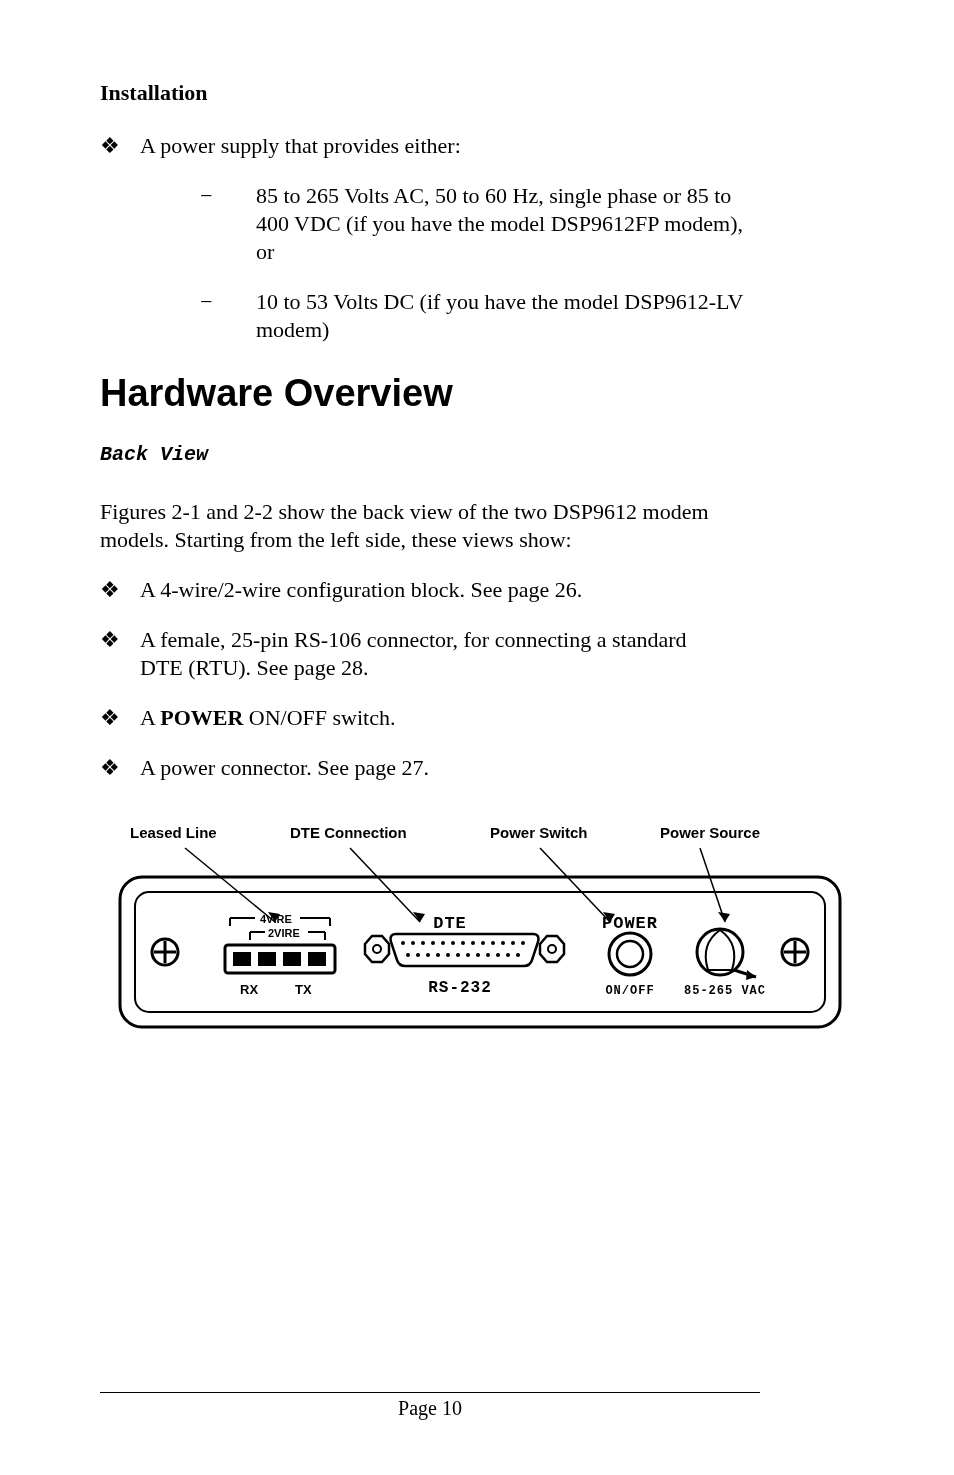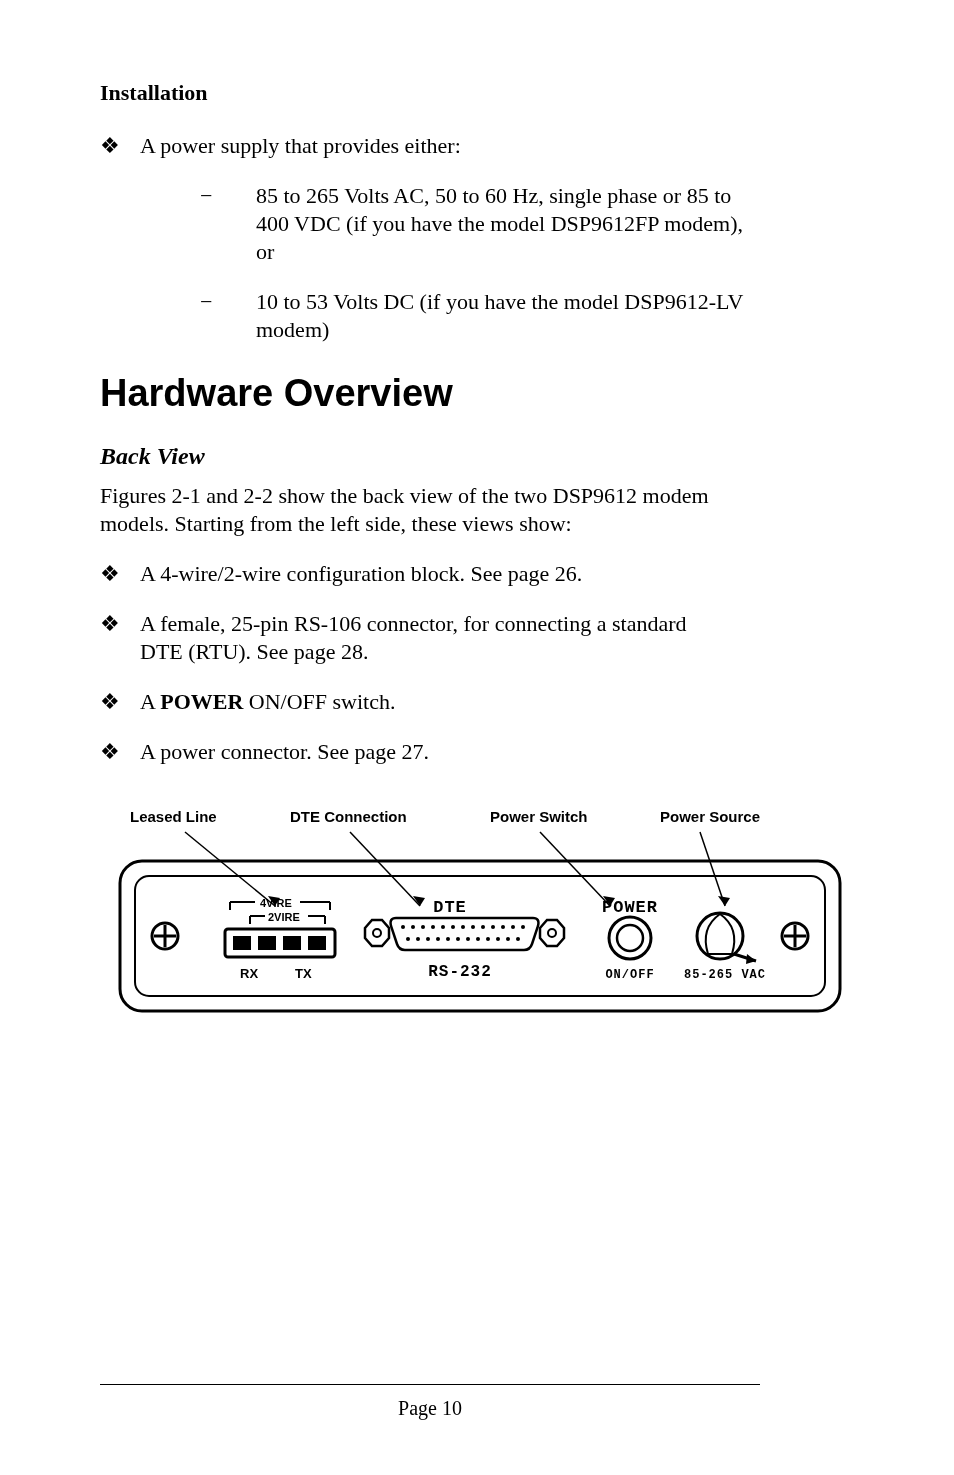--- a/index.html
+++ b/index.html
@@ -57,25 +57,25 @@
     margin-left: 8px;
   }
   .h1 {
     font-family: Arial, Helvetica, sans-serif;
     font-weight: bold;
     font-size: 38px;
     margin-top: 28px;
     margin-bottom: 28px;
   }
   .h2 {
-    font-family: Liberation Serif, serif;
+    font-family: Liberation Mono, monospace;
     font-weight: bold;
     font-style: italic;
-    font-size: 24px;
-    margin-bottom: 12px;
+    font-size: 20px;
+    margin-bottom: 32px;
   }
   .body-p {
     font-size: 22px;
     line-height: 28px;
     margin-bottom: 22px;
   }
   .figure {
     margin-top: 40px;
     width: 760px;
     margin-left: auto;
@@ -87,21 +87,21 @@
     display: block;
   }
   .footer {
     position: absolute;
     bottom: 55px;
     left: 100px;
     right: 120px;
     text-align: center;
     font-size: 20px;
     border-top: 1.5px solid #000;
-    padding-top: 12px;
+    padding-top: 4px;
   }
   svg text {
     font-family: Arial, Helvetica, sans-serif;
   }
   svg .bold { font-weight: bold; }
   svg .lcd { font-family: "Courier New", monospace; letter-spacing: 1px; }
 </style>
 </head>
 <body>
 

